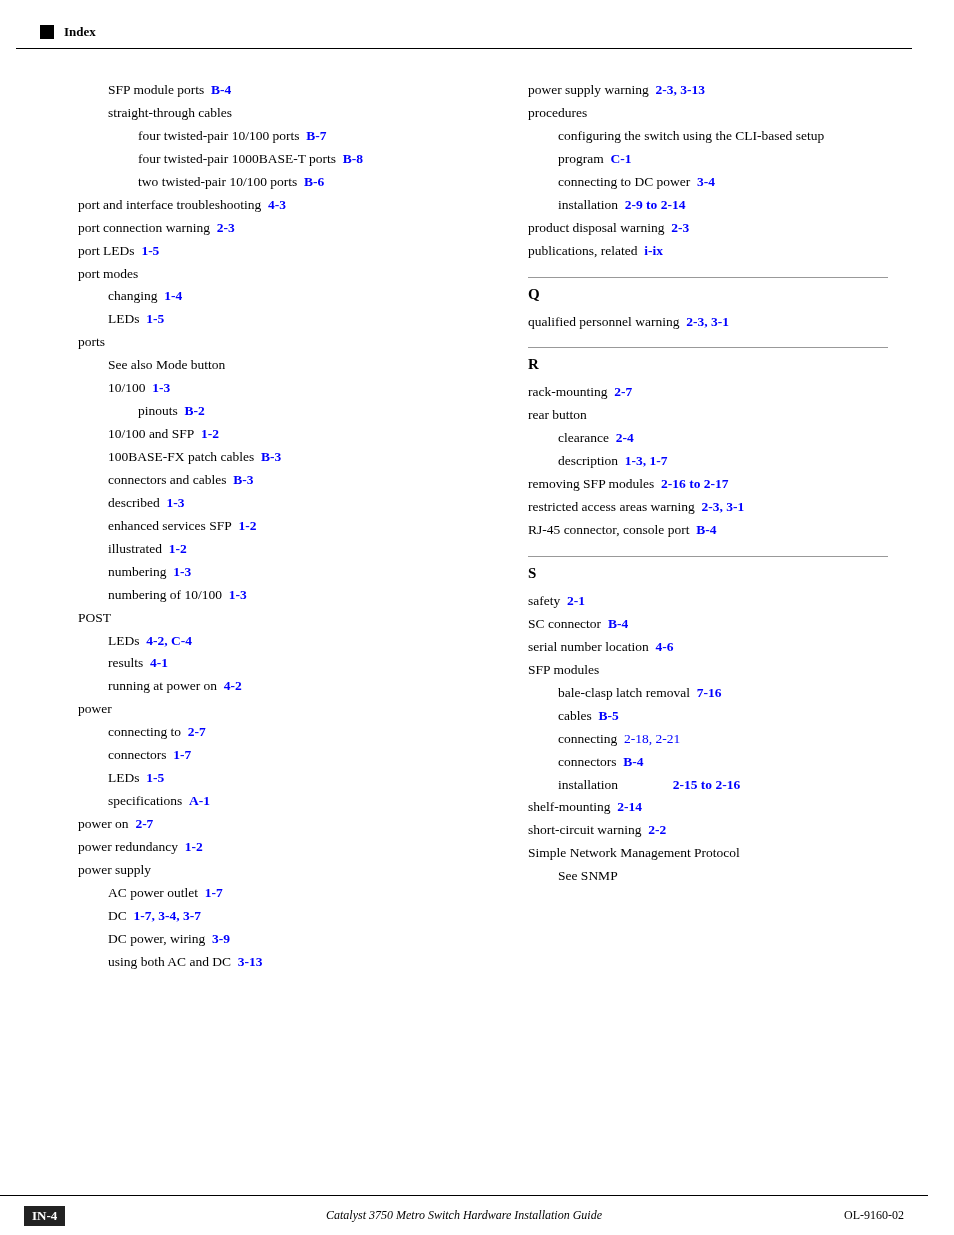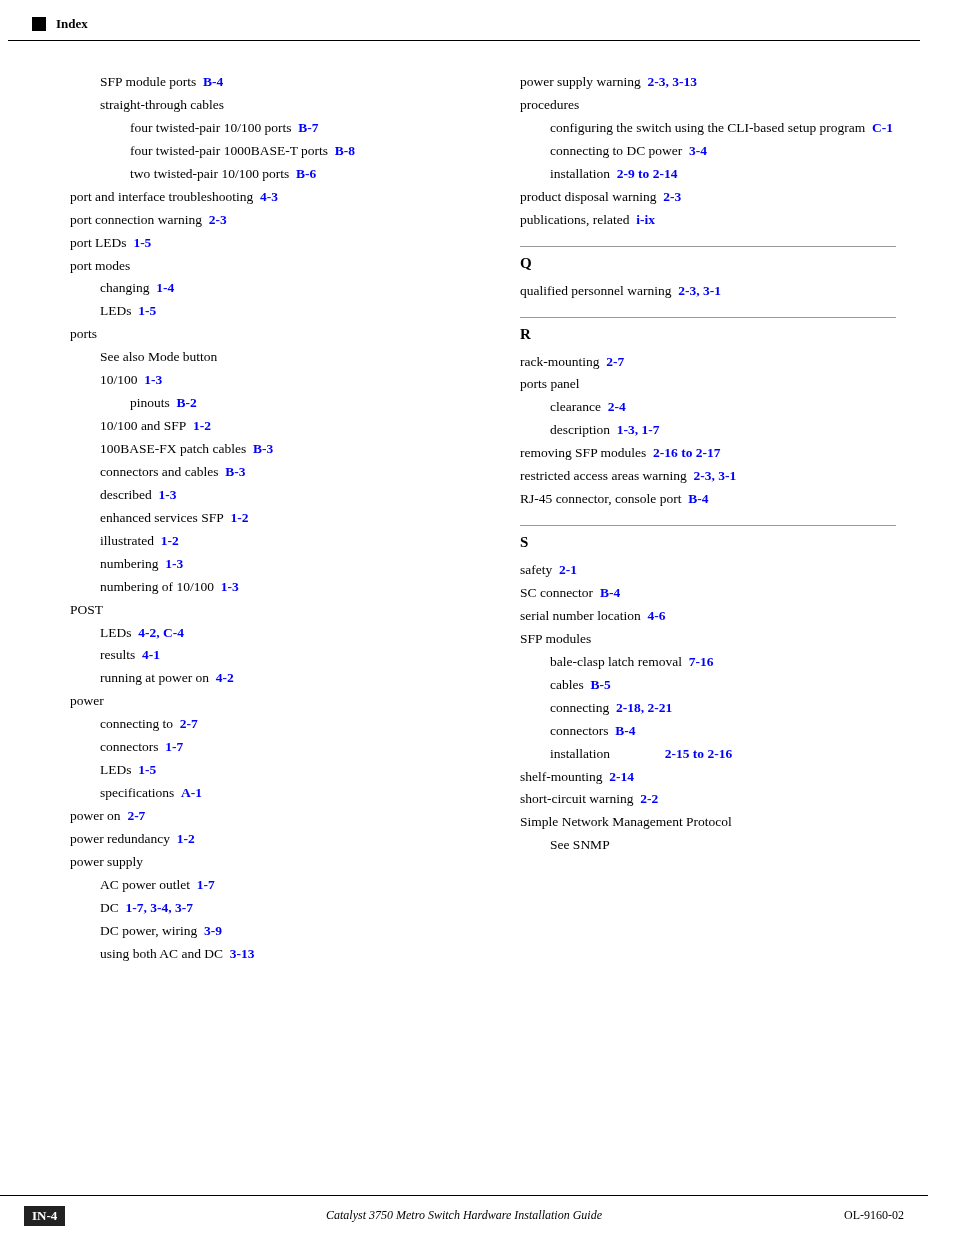--- a/index.html
+++ b/index.html
@@ -9,21 +9,21 @@
       background: #fff;
       color: #000;
       width: 954px;
       min-height: 1235px;
       position: relative;
     }
     .page {
       width: 928px;
       min-height: 1235px;
       position: relative;
-      padding: 8px;
+      padding: 16px;
     }
     
     .top-bar {
       display: flex;
       align-items: center;
       padding: 8px 24px;
       border-bottom: 1px solid #000;
       margin-bottom: 0;
     }
     .top-bar-square {
@@ -173,35 +173,35 @@
           <div class="entry entry-l0">product disposal warning&nbsp;&nbsp;<span style="color:#00f;font-weight:bold;">2-3</span></div>
           <div class="entry entry-l0">publications, related&nbsp;&nbsp;<span style="color:#00f;font-weight:bold;">i-ix</span></div>
         </div>
       <div id="right-sections">
           <hr class="section-divider">
           <div class="section-letter">Q</div>
           <div class="entry entry-l0">qualified personnel warning&nbsp;&nbsp;<span style="color:#00f;font-weight:bold;">2-3, 3-1</span></div>
           <hr class="section-divider">
           <div class="section-letter">R</div>
           <div class="entry entry-l0">rack-mounting&nbsp;&nbsp;<span style="color:#00f;font-weight:bold;">2-7</span></div>
-          <div class="entry entry-l0">ports panel</div>
+          <div class="entry entry-l0">rear button</div>
           <div class="entry entry-l1">clearance&nbsp;&nbsp;<span style="color:#00f;font-weight:bold;">2-4</span></div>
           <div class="entry entry-l1">description&nbsp;&nbsp;<span style="color:#00f;font-weight:bold;">1-3, 1-7</span></div>
           <div class="entry entry-l0">removing SFP modules&nbsp;&nbsp;<span style="color:#00f;font-weight:bold;">2-16 to 2-17</span></div>
           <div class="entry entry-l0">restricted access areas warning&nbsp;&nbsp;<span style="color:#00f;font-weight:bold;">2-3, 3-1</span></div>
           <div class="entry entry-l0">RJ-45 connector, console port&nbsp;&nbsp;<span style="color:#00f;font-weight:bold;">B-4</span></div>
           <hr class="section-divider">
           <div class="section-letter">S</div>
           <div class="entry entry-l0">safety&nbsp;&nbsp;<span style="color:#00f;font-weight:bold;">2-1</span></div>
           <div class="entry entry-l0">SC connector&nbsp;&nbsp;<span style="color:#00f;font-weight:bold;">B-4</span></div>
           <div class="entry entry-l0">serial number location&nbsp;&nbsp;<span style="color:#00f;font-weight:bold;">4-6</span></div>
           <div class="entry entry-l0">SFP modules</div>
           <div class="entry entry-l1">bale-clasp latch removal&nbsp;&nbsp;<span style="color:#00f;font-weight:bold;">7-16</span></div>
           <div class="entry entry-l1">cables&nbsp;&nbsp;<span style="color:#00f;font-weight:bold;">B-5</span></div>
-          <div class="entry entry-l1">connecting&nbsp;&nbsp;<span style="color:#00f;font-weight:bold;text-align:right;">2-18, 2-21</span></div>
+          <div class="entry entry-l1">connecting&nbsp;&nbsp;<span style="color:#00f;font-weight:normal;text-align:right;">2-18, 2-21</span></div>
           <div class="entry entry-l1">connectors&nbsp;&nbsp;<span style="color:#00f;font-weight:bold;">B-4</span></div>
           <div class="entry entry-l1">installation&nbsp;&nbsp;<span style="color:#00f;font-weight:bold;margin-left:48px;">2-15 to 2-16</span></div>
           <div class="entry entry-l0">shelf-mounting&nbsp;&nbsp;<span style="color:#00f;font-weight:bold;">2-14</span></div>
           <div class="entry entry-l0">short-circuit warning&nbsp;&nbsp;<span style="color:#00f;font-weight:bold;">2-2</span></div>
           <div class="entry entry-l0">Simple Network Management Protocol</div>
           <div class="entry entry-l1">See SNMP</div>
         </div>
     </div>
   </div>
 

